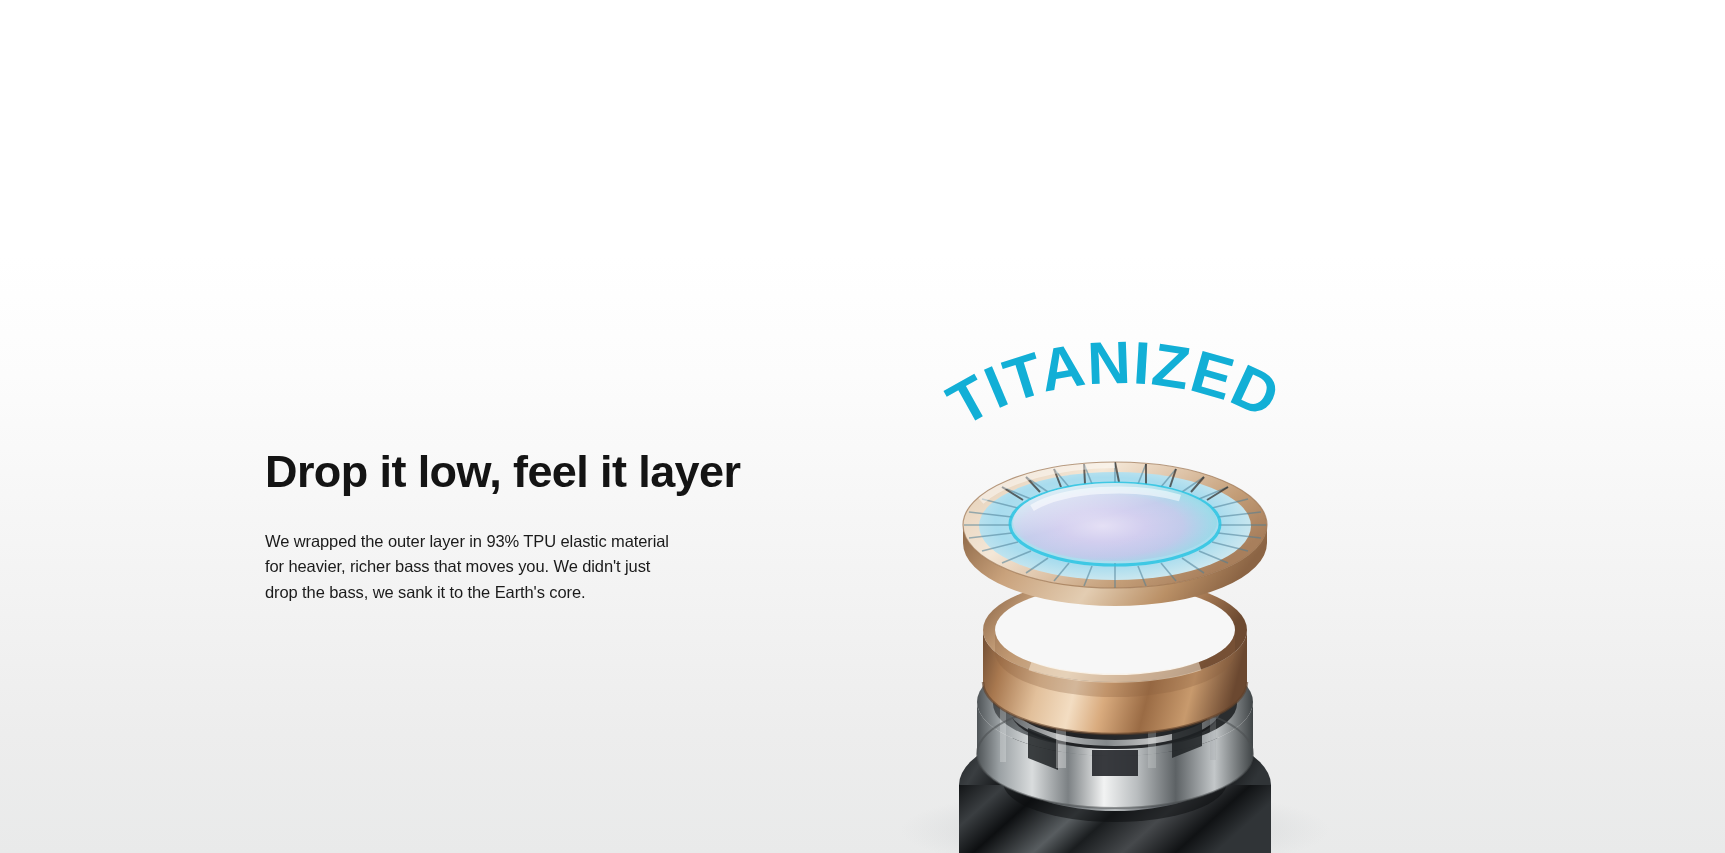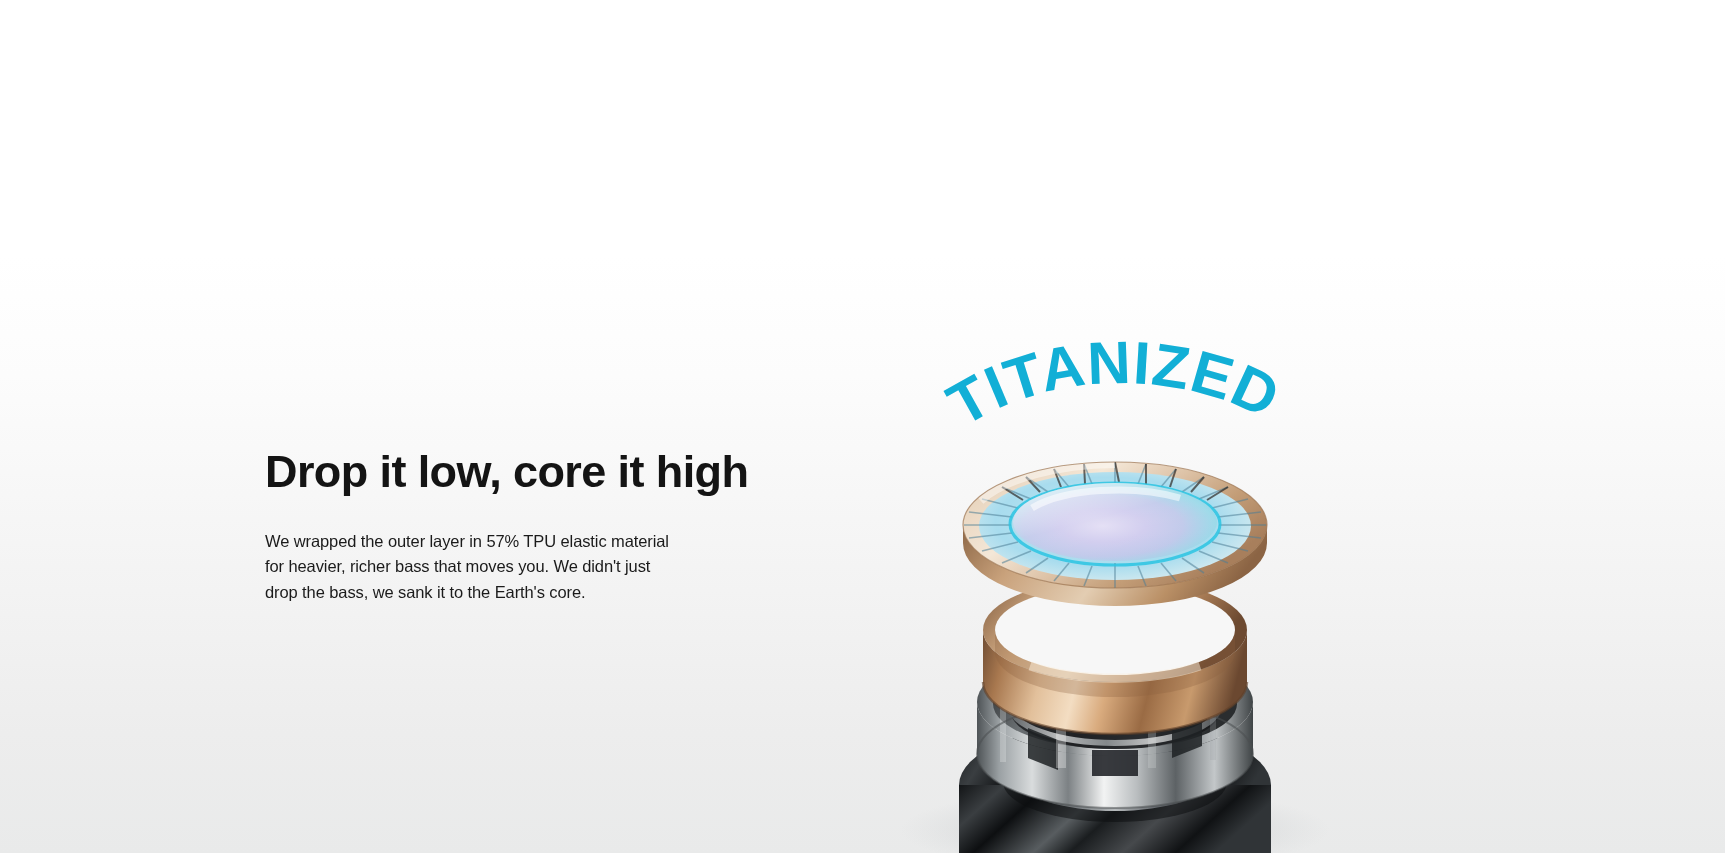--- a/index.html
+++ b/index.html
@@ -76,22 +76,22 @@
     font-size: 60px;
     letter-spacing: 1px;
   }
 </style>
 </head>
 <body>
 
 <div id="page">
 
   <div class="copy">
-    <h2 class="headline">Drop it low, core it high</h2>
-    <p class="bodytext">We wrapped the outer layer in 57% TPU elastic material for heavier, richer bass that moves you. We didn't just drop the bass, we sank it to the Earth's core.</p>
+    <h2 class="headline">Drop it low, feel it layer</h2>
+    <p class="bodytext">We wrapped the outer layer in 93% TPU elastic material for heavier, richer bass that moves you. We didn't just drop the bass, we sank it to the Earth's core.</p>
   </div>
 
   <div class="product">
     <svg viewBox="0 0 470 523" xmlns="http://www.w3.org/2000/svg">
       <defs>
 
         <linearGradient id="rimGrad" x1="0" y1="0" x2="1" y2="0.55">
           <stop offset="0%" stop-color="#b08a67"></stop>
           <stop offset="16%" stop-color="#e9d6c0"></stop>
           <stop offset="38%" stop-color="#f4e7d7"></stop>

